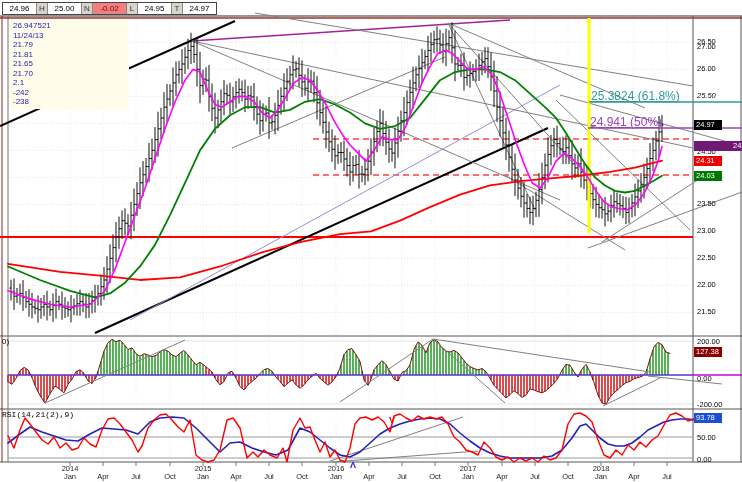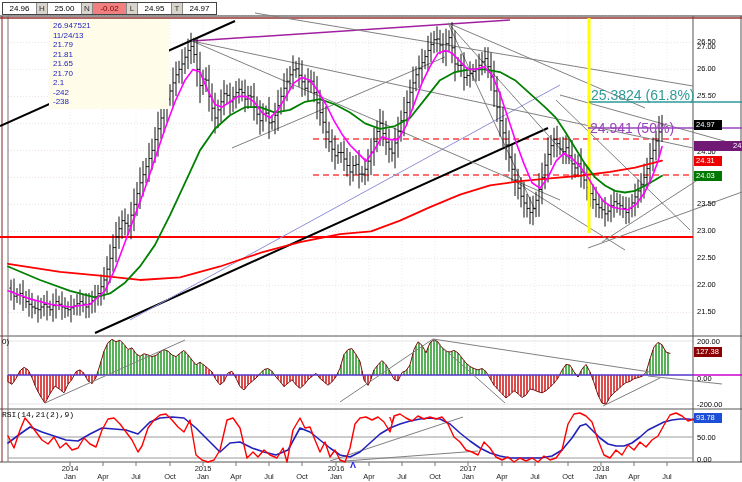--- a/index.html
+++ b/index.html
@@ -10,25 +10,25 @@
   .abs{position:absolute;white-space:nowrap;}
   
   #quote-bar{position:absolute;left:2px;top:2px;display:flex;border:1px solid #444;background:#b91c1c;z-index:3;}
   .qcell{border-right:1px solid #888;font-size:8px;line-height:11px;height:11px;text-align:center;color:#000;}
   .qval{width:33px;background:#fff;}
   .qlet{width:10px;background:#d8d4cc;color:#333;}
   .qneg{background:#f08080;color:#7a0000;}
   .qcell:last-child{border-right:none;}
   
   #legend{position:absolute;left:9px;top:19px;width:116px;background:#fffde9;color:#2222bb;
-          font-size:8px;line-height:9.5px;padding:2px 0 2px 4px;z-index:2;margin-left:40px;}
+          font-size:8px;line-height:9.5px;padding:2px 0 2px 4px;z-index:2;}
   
   .yax{font-size:7.5px;color:#000;transform:translateY(-50%);}
   .badge{font-size:7.5px;color:#fff;padding:0 2px;height:10px;line-height:10px;transform:translateY(-50%);min-width:24px;}
-  .fiblab{font-size:14px;transform:translateY(-100%);}
+  .fiblab{font-size:12px;transform:translateY(-100%);text-decoration:underline;}
   .panlab{font-size:8px;color:#000;}
   .xtick{font-size:7.5px;color:#222;text-align:center;transform:translateX(-50%);line-height:8px;}
 </style>
 </head>
 <body>
 
 <div id="stage">
 
   <svg id="chart-svg" width="742" height="482">
       <line x1="70" y1="16" x2="70" y2="462" stroke="#ececec" stroke-width="1" stroke-dasharray="1,2"></line>
@@ -1063,21 +1063,21 @@
         <div class="abs yax" style="left: 697px; top: 437px;">50.00</div>
         <div class="abs yax" style="left: 697px; top: 459px;">0.00</div>
         <div class="abs badge" style="left: 694px; top: 418px; background: #1d4ed8;">93.78</div>
       </div>
 
     <div class="abs panlab" style="left:2px;top:337px;">0)</div>
     <div class="abs panlab" style="left:2px;top:410px;font-family:Liberation Mono, monospace;">RSI(14,21(2),9)</div>
 
     <div id="fib-labels">
         <div class="abs fiblab" style="left: 591px; top: 103px; color: rgb(46, 153, 153);">25.3824 (61.8%)</div>
-        <div class="abs fiblab" style="left: 590px; top: 129px; color: rgb(153, 68, 187); margin-top: 7px;">24.941 (50%)</div>
+        <div class="abs fiblab" style="left: 590px; top: 129px; color: rgb(153, 68, 187);">24.941 (50%)</div>
       </div>
     <div id="x-axis">
         <div class="abs xtick" style="left: 70px; top: 465px;">
           <div>2014</div>
           <div>Jan</div>
         </div>
         <div class="abs xtick" style="left: 103px; top: 465px;">
           <div>&nbsp;</div>
           <div>Apr</div>
         </div>

